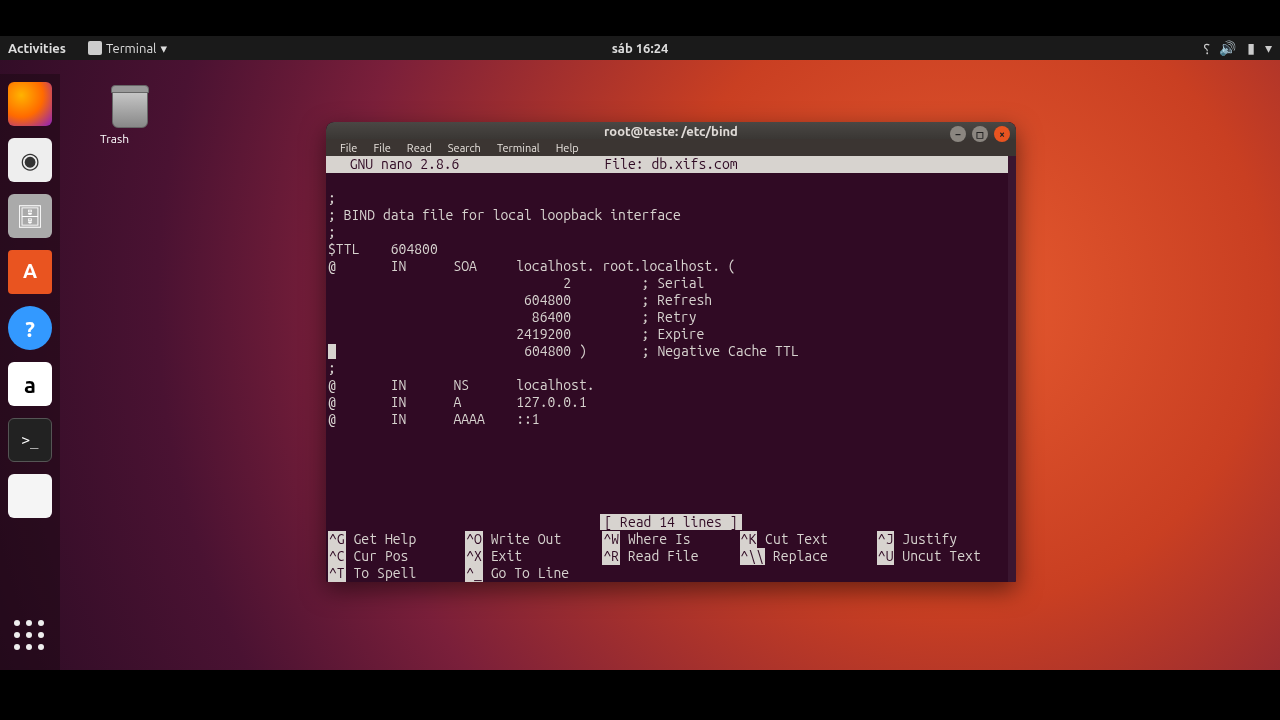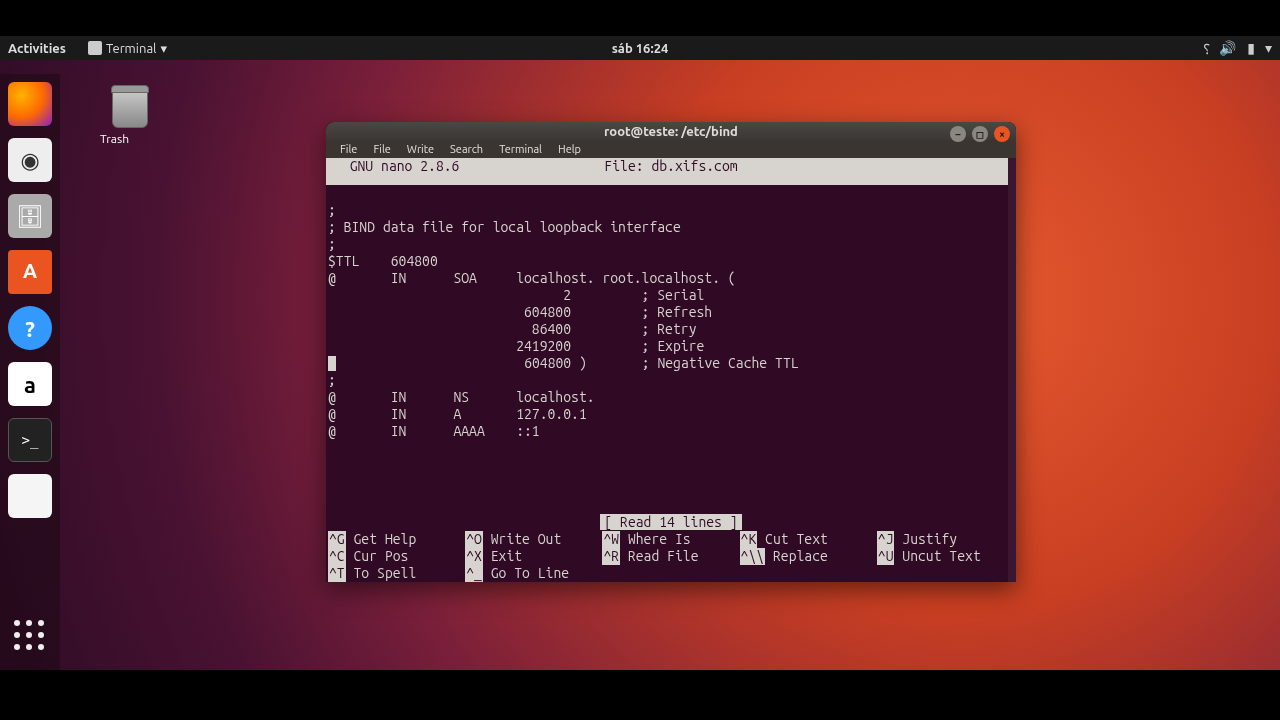--- a/index.html
+++ b/index.html
@@ -132,32 +132,32 @@
     background:#300a24;
     font-family: "Ubuntu Mono", "DejaVu Sans Mono", monospace;
     font-size: 14px;
     line-height: 17px;
     color:#d7d3cf;
     position:relative;
   }
   .nano-header {
     background:#d7d3cf;
     color:#300a24;
-    height:27px;
+    height:17px;
     display:flex;
     padding:0 8px;
     white-space:pre;
   }
   .nano-content {
     padding: 0 2px;
     white-space: pre;
   }
   .nano-status {
     text-align:center;
-    margin-top: 6px;
+    margin-top: 18px;
   }
   .nano-status span {
     background:#d7d3cf; color:#300a24; padding:0 4px;
   }
   .nano-footer {
     display:grid;
     grid-template-columns: repeat(5, 1fr);
     grid-auto-rows: 17px;
     white-space:pre;
     padding:0 2px;
@@ -231,21 +231,21 @@
     <span>root@teste: /etc/bind</span>
     <div class="term-controls">
       <span class="ctl-min">–</span>
       <span class="ctl-max">◻</span>
       <span class="ctl-close">×</span>
     </div>
   </div>
   <div class="term-menubar">
     <span>File</span>
     <span>File</span>
-    <span>Write</span>
+    <span>Read</span>
     <span>Search</span>
     <span>Terminal</span>
     <span>Help</span>
   </div>
   <div class="term-body">
     <div class="nano-header">
       <span>  GNU nano 2.8.6</span>
       <span style="flex:1"></span>
       <span style="position:absolute; left:50%; transform:translateX(-50%);">File: db.xifs.com</span>
     </div>

